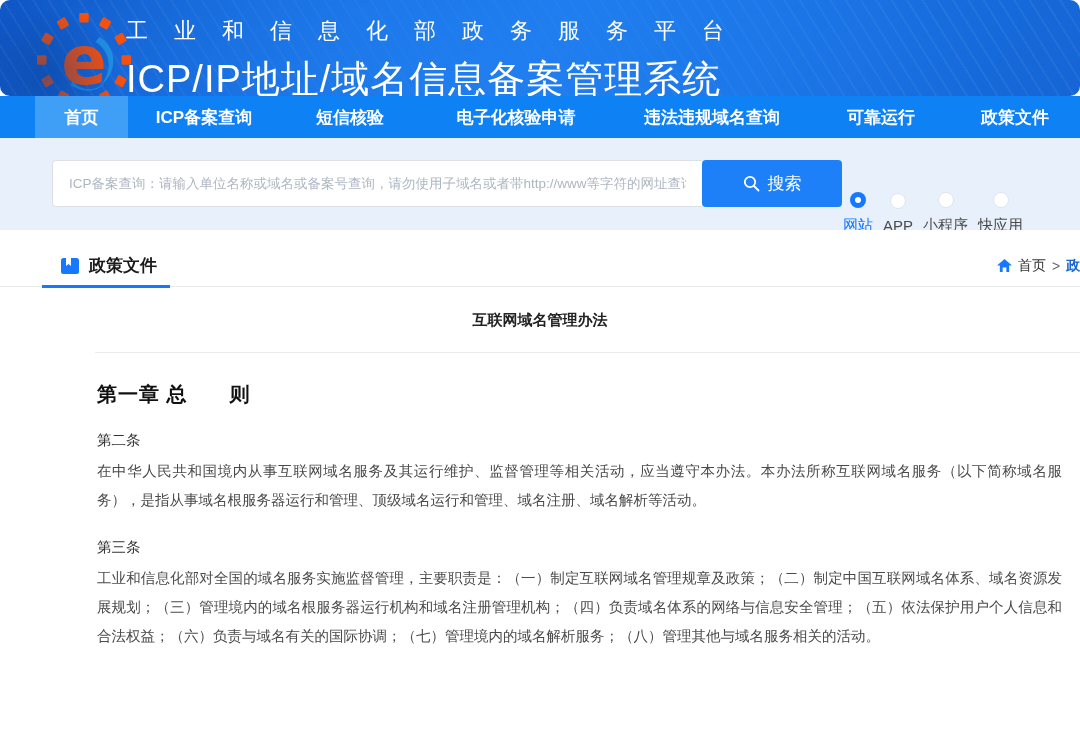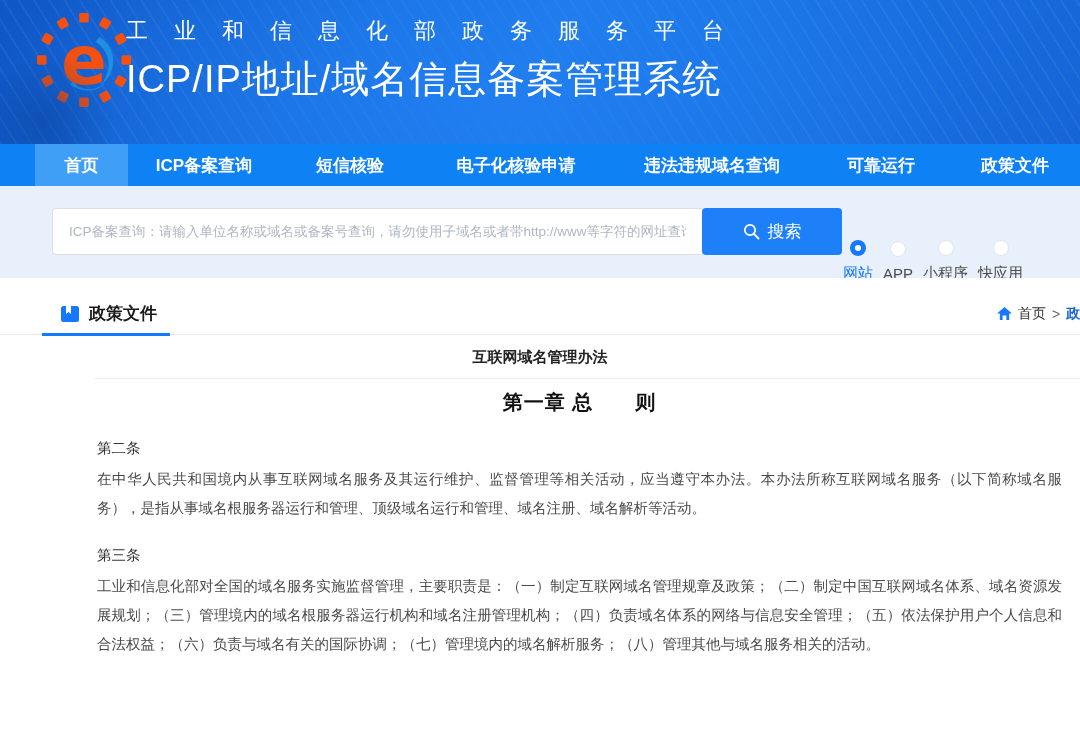--- a/index.html
+++ b/index.html
@@ -1,24 +1,24 @@
 <!DOCTYPE html>
 <html><head>
 <meta charset="utf-8">
 <style>
   html,body{margin:0;padding:0;background:#fff;}
   .page{position:relative;width:1080px;height:753px;overflow:hidden;background:#fff;
         font-family:"Liberation Sans","DejaVu Sans",sans-serif;}
 
   
-  .masthead{position:relative;height:144px;overflow:hidden;
+  .masthead{position:relative;height:96px;overflow:hidden;
     background:
       radial-gradient(ellipse 700px 300px at 45% 70%, rgba(32,126,240,.9), rgba(32,126,240,0) 70%),
       repeating-linear-gradient(58deg, rgba(255,255,255,.055) 0 2px, transparent 2px 13px),
-      linear-gradient(115deg,#0f56c6 0%,#1e7cec 50%,#1565d6 100%);}
+      linear-gradient(115deg,#0f56c6 0%,#1e7cec 50%,#1565d6 100%); border-radius: 10px;}
   .masthead::after{content:'';position:absolute;left:-40px;bottom:-50px;width:170px;height:140px;
       background:radial-gradient(circle,rgba(10,64,150,.5),transparent 65%);}
   .logo{position:absolute;left:36px;top:12px;width:96px;height:96px;}
   .titles{position:absolute;left:126px;top:16px;color:#fff;}
   .platform-title{font-size:22px;letter-spacing:26px;white-space:nowrap;font-weight:400;}
   .system-title{margin-top:8px;font-size:38px;letter-spacing:1px;font-weight:400;white-space:nowrap;}
 
   
   .nav{display:flex;height:42px;background:#0e81f5;color:#fff;font-size:17px;font-weight:700;
        padding-left:35px;}
@@ -50,21 +50,21 @@
   .section-title-wrap{position:absolute;left:60px;top:24px;display:flex;align-items:center;gap:9px;}
   .section-title{font-size:17px;font-weight:700;color:#1a1a1a;}
   .breadcrumb{position:absolute;left:997px;top:27px;display:flex;align-items:center;gap:6px;
       font-size:14px;color:#333;white-space:nowrap;}
   .crumb-current{color:#1764d2;font-weight:700;}
   .crumb-sep{color:#666;}
 
   .doc-title{text-align:center;font-size:15px;font-weight:700;color:#222;padding:13px 0 11px;}
   .doc-sep{border-bottom:1px solid #ececec;margin-left:95px;}
   .doc-body{margin:0 18px 0 97px;}
-  .chapter{font-size:20px;font-weight:700;color:#111;margin-top:10px;letter-spacing:1px;text-align:center;}
+  .chapter{font-size:20px;font-weight:700;color:#111;margin-top:28px;letter-spacing:1px;}
   .article{margin-top:18px;}
   .article-label{font-size:14.5px;color:#333;line-height:29px;}
   .article-text{font-size:14.5px;color:#4a4a4a;line-height:29px;text-align:justify;margin-top:2px;}
 </style>
 </head>
 <body>
 
 <div class="page">
 
   <header class="masthead">
@@ -145,21 +145,21 @@
       <div class="breadcrumb">
         <svg width="15" height="14" viewBox="0 0 16 15">
           <path d="M8 0 L16 7 H13 V14 H10 V9 H6 V14 H3 V7 H0 Z" fill="#1677ff"></path>
         </svg>
         <span>首页</span>
         <span class="crumb-sep">&gt;</span>
         <span class="crumb-current">政策文件</span>
       </div>
     </div>
 
-    <h1 class="doc-title" style="margin:0;">互联网域名管理办法</h1>
+    <h1 class="doc-title" style="margin:11px;">互联网域名管理办法</h1>
     <div class="doc-sep"></div>
 
     <div class="doc-body">
       <div class="chapter">第一章 总　　则</div>
 
 
       <div class="article">
         <div class="article-label">第二条</div>
         <div class="article-text">在中华人民共和国境内从事互联网域名服务及其运行维护、监督管理等相关活动，应当遵守本办法。本办法所称互联网域名服务（以下简称域名服务），是指从事域名根服务器运行和管理、顶级域名运行和管理、域名注册、域名解析等活动。</div>
       </div>

